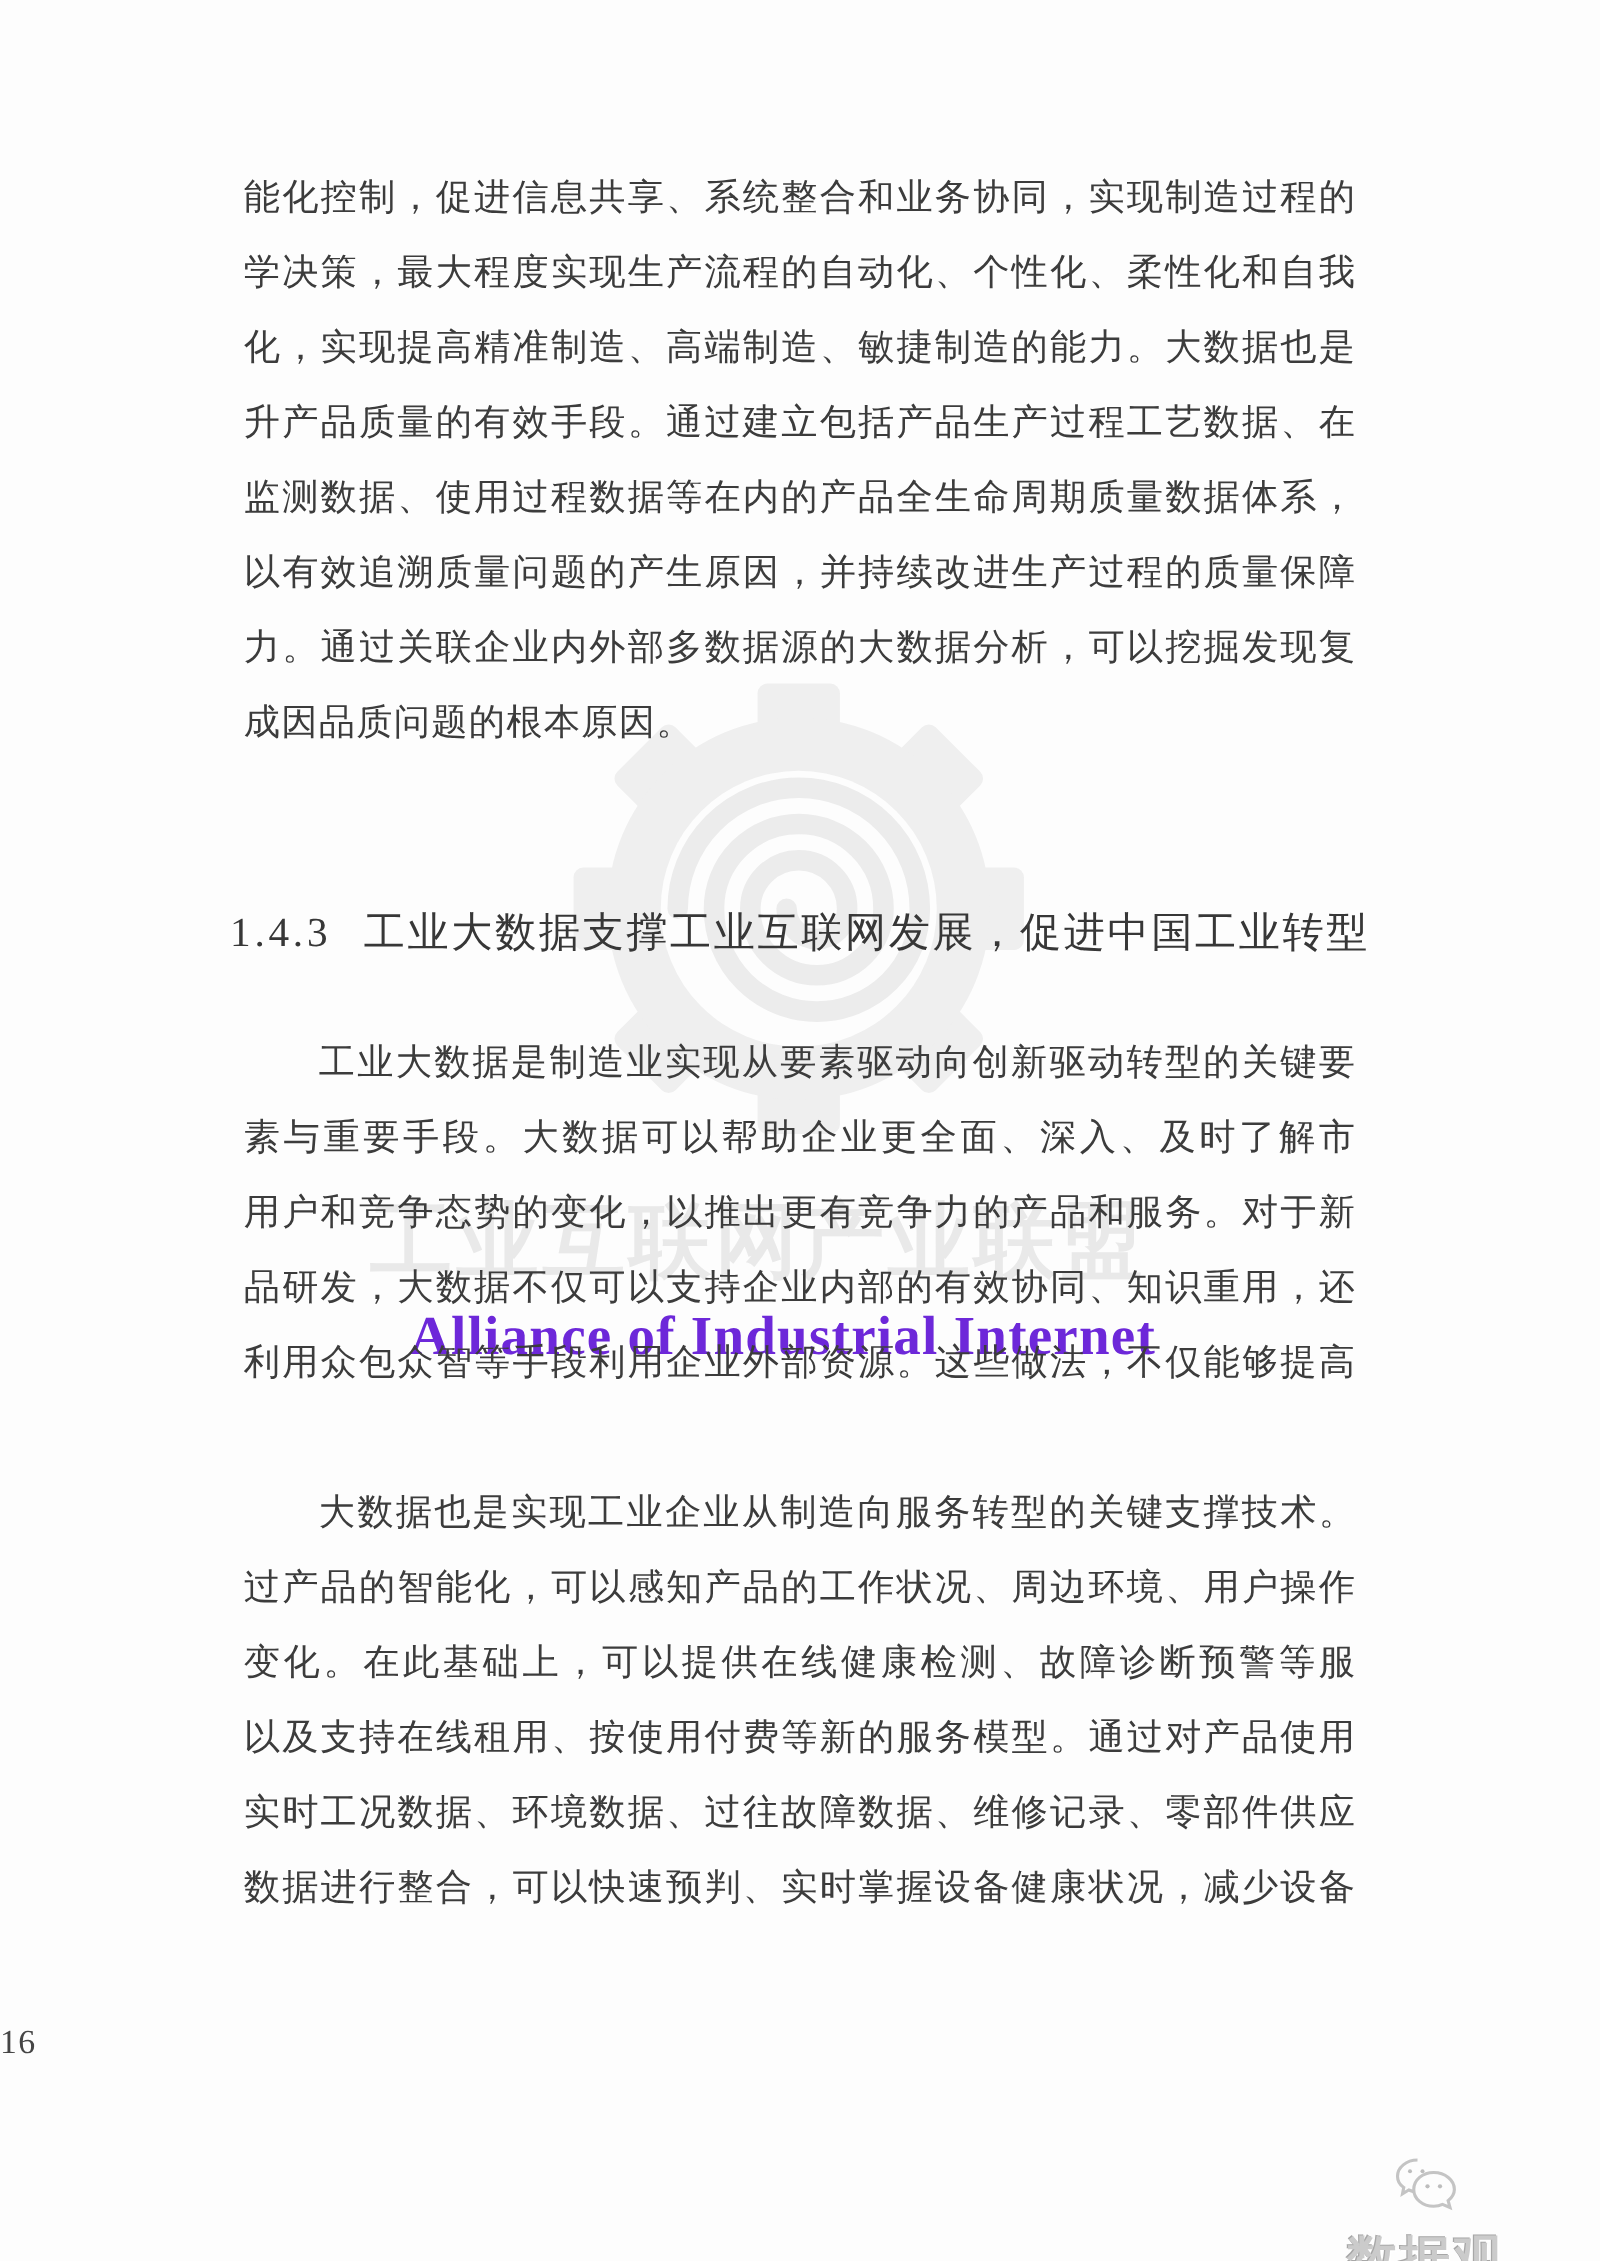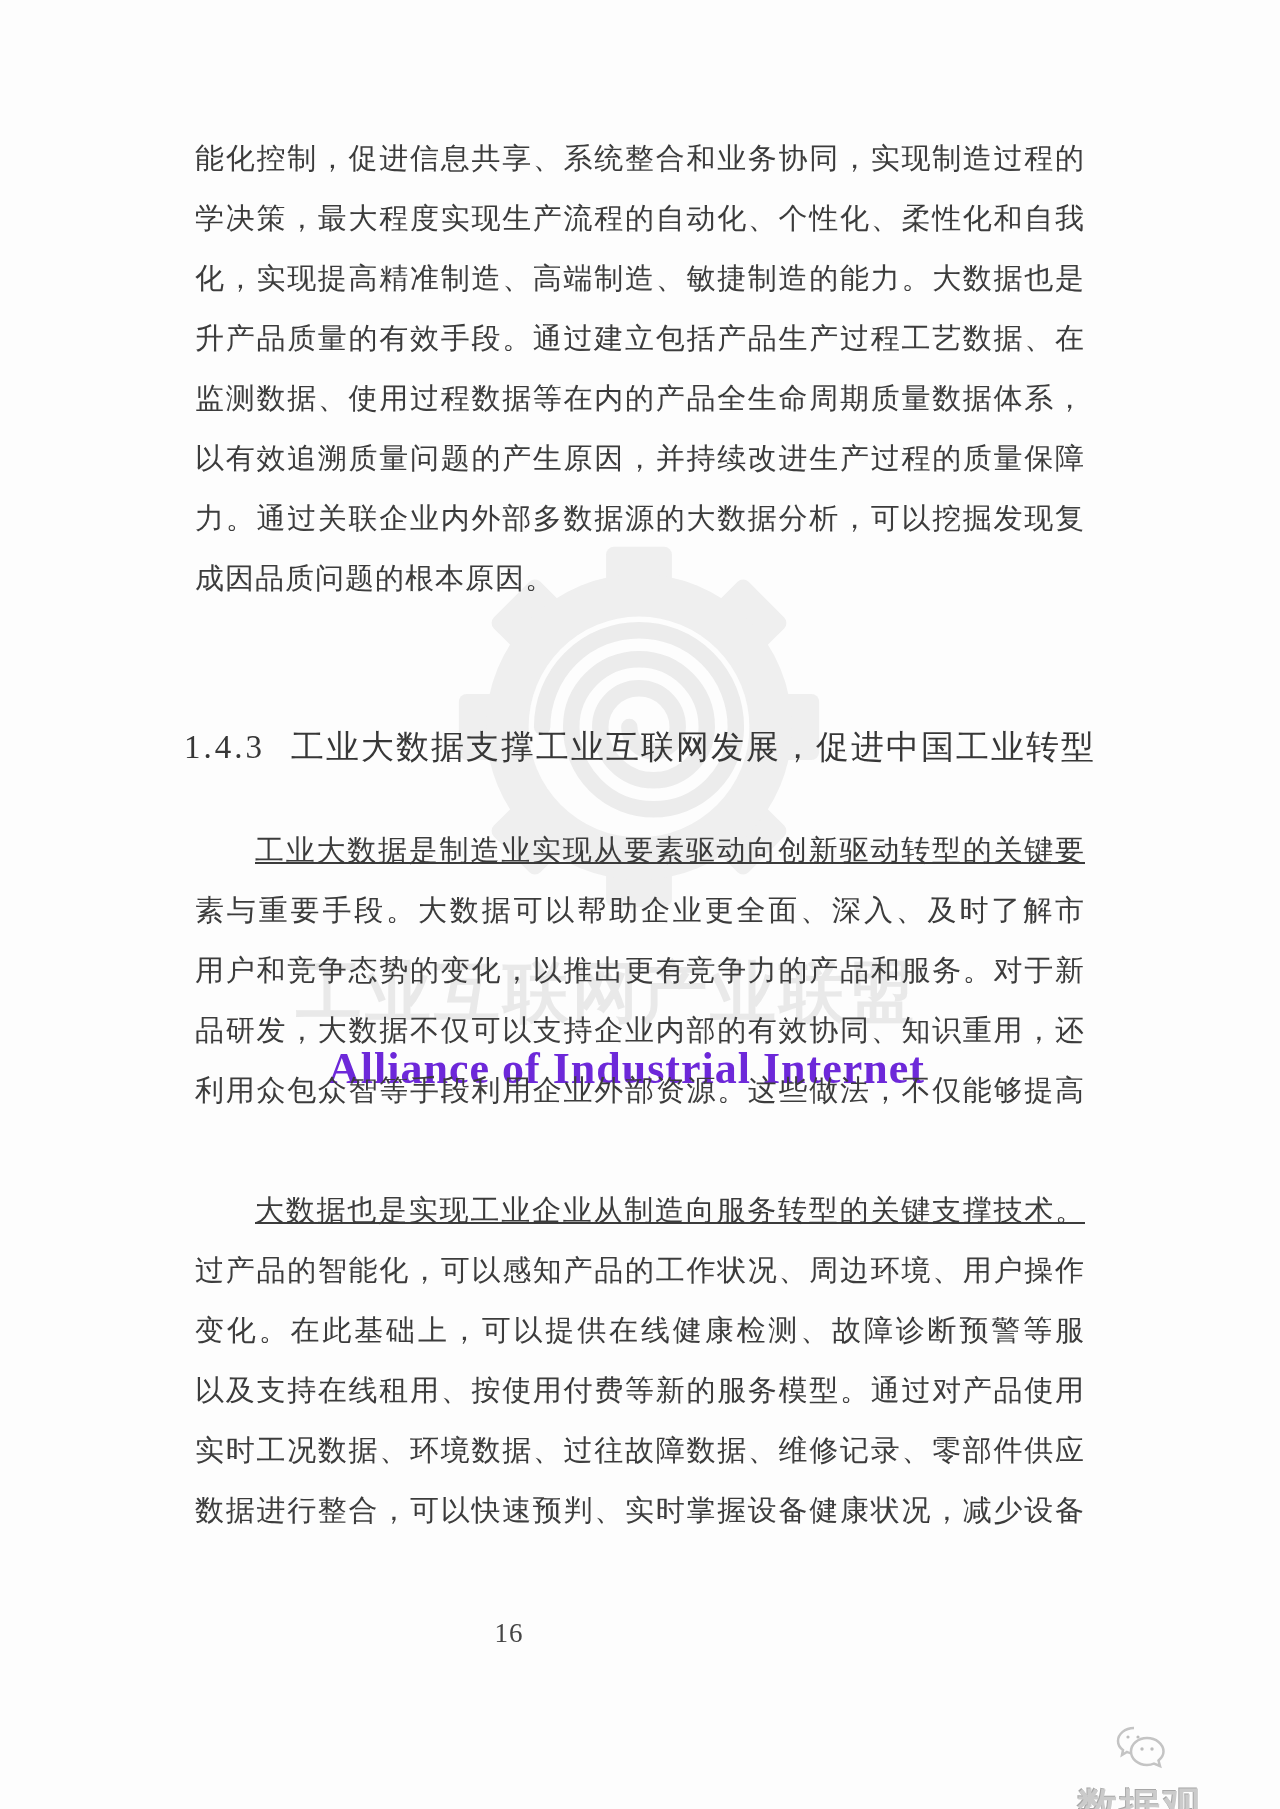--- a/index.html
+++ b/index.html
@@ -66,21 +66,21 @@
     font-size: 29px;
     letter-spacing: 1px;
     text-align: justify;
     text-align-last: justify;
     overflow: hidden;
   }
   .line.end {
     text-align: left;
     text-align-last: left;
   }
-  .line.indent { text-indent: 60px; text-decoration: underline; }
+  .line.indent { text-indent: 60px; }
 
   #para1 { top: 128px; }
   #para2 { top: 820px; }
   #para3 { top: 1180px; }
 
   .heading {
     position: absolute;
     left: 184px;
     top: 722px;
     width: 1000px;
@@ -92,21 +92,20 @@
     color: #373737;
     white-space: nowrap;
   }
   .heading .sec-num { margin-right: 26px; letter-spacing: 3px; }
 
   .page-number {
     position: absolute;
     left: 0;
     top: 1618px;
     width: 1018px;
-    text-align: center;
     font-size: 27px;
     color: #454545;
     letter-spacing: 1px;
   }
 
   
   .brand {
     position: absolute;
     left: 1078px;
     top: 1724px;

